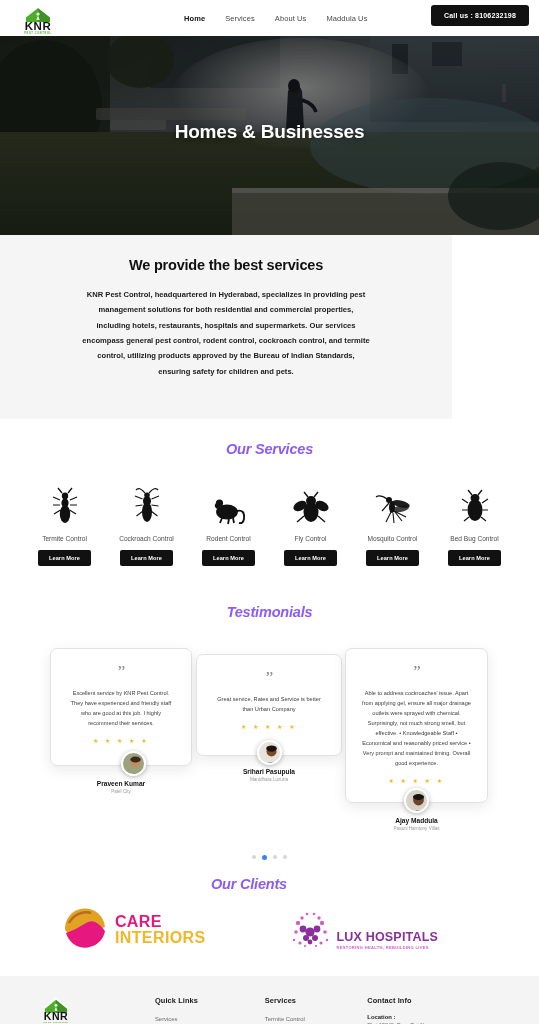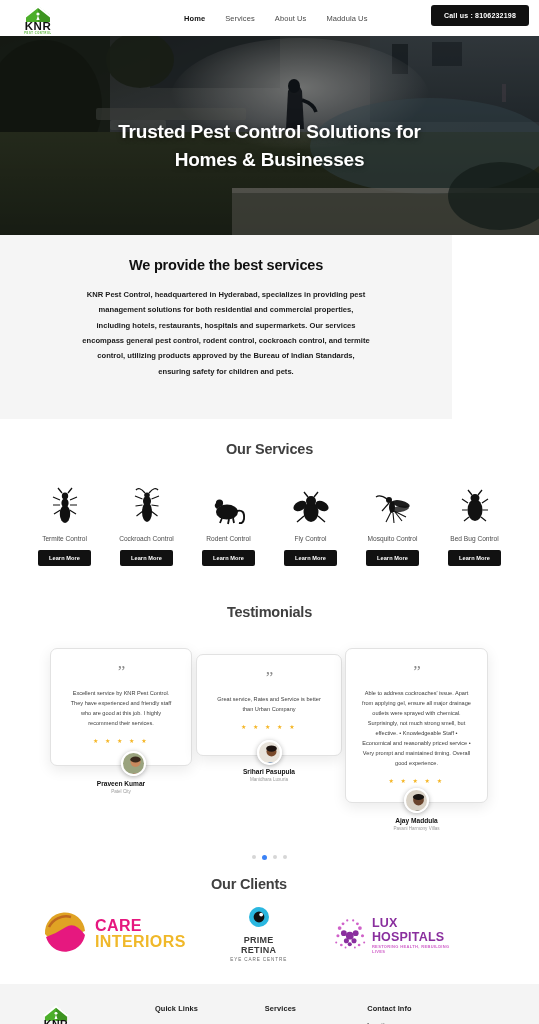--- a/index.html
+++ b/index.html
@@ -77,22 +77,22 @@
     font-size:7.6px; font-weight:700; color:#1b1b1b;
     line-height:2.02; max-width:288px; margin:10px auto;
   }
 
   
   .services{
     background:#ffffff; width:539px;
     padding:22px 0 26px 0; text-align:center;
   }
   .sec-title{
-    font-size:14.5px; font-weight:700; color:#404040;
-    letter-spacing:-.2px; margin-bottom:24px;
+    font-size:14.5px; font-weight:700; color:#8b5cf6;
+    letter-spacing:-.2px; margin-bottom:24px;font-style:italic;
   }
   .svc-row{
     display:flex; justify-content:center; gap:0;
     padding:0 14px;
   }
   .svc{
     width:82px; display:flex; flex-direction:column; align-items:center;
   }
   .svc-icon{
     height:44px; display:flex; align-items:flex-end; justify-content:center;
@@ -259,21 +259,20 @@
     <path d="M288 55 q8 -14 14 0 l2 38 -18 0 Z" fill="#10151a" opacity="0.92"></path>
     <ellipse cx="294" cy="50" rx="6" ry="7" fill="#10151a"></ellipse>
     <path d="M302 64 q12 4 14 12" stroke="#10151a" stroke-width="3.5" fill="none"></path>
     <rect x="232" y="152" width="307" height="47" fill="#8e8a80" opacity="0.55"></rect>
     <rect x="232" y="152" width="307" height="5" fill="#b3aea2" opacity="0.5"></rect>
     <ellipse cx="500" cy="160" rx="52" ry="34" fill="#1b2a22" opacity="0.75"></ellipse>
     <rect x="502" y="48" width="4" height="18" fill="#6d5f6a" opacity="0.6"></rect>
   </svg>
   <div class="hero-overlay"></div>
   <div class="hero-text">
-    <div>Trusted Pest Control Solutions for</div>
     <div>Homes &amp; Businesses</div>
   </div>
 </div>
 
 <div class="about">
   <h2>We provide the best services</h2>
   <p>KNR Pest Control, headquartered in Hyderabad, specializes in providing pest management solutions for both residential and commercial properties, including hotels, restaurants, hospitals and supermarkets. Our services encompass general pest control, rodent control, cockroach control, and termite control, utilizing products approved by the Bureau of Indian Standards, ensuring safety for children and pets.</p>
 </div>
 
 <div class="services">
@@ -448,29 +447,20 @@
         <path d="M5 24 A20 20 0 0 1 45 21 q-10 3 -19 10 q-9 7 -21 -7 Z" fill="#e0a324"></path>
         <path d="M45 25 A20 20 0 0 1 6 27 q11 -4 20 -10 q9 -6 19 8 Z" fill="#e6187f"></path>
         <path d="M9 17 A19 19 0 0 1 31 7" stroke="#b04e1f" stroke-width="2.5" fill="none" opacity="0.7"></path>
       </svg>
       <div style="text-align:left;line-height:1.02;">
         <div style="font-size:16px;font-weight:700;color:#e6187f;letter-spacing:.4px;">CARE</div>
         <div style="font-size:16px;font-weight:700;color:#f0b829;letter-spacing:.4px;">INTERIORS</div>
       </div>
     </div>
 
-    <div style="text-align:center;">
-      <svg width="22" height="22" viewBox="0 0 22 22">
-        <circle cx="11" cy="11" r="10" fill="#2ab7e0"></circle>
-        <circle cx="11" cy="11" r="5.4" fill="#111"></circle>
-        <circle cx="13.2" cy="8.6" r="1.9" fill="#fff"></circle>
-      </svg>
-      <div style="font-size:9px;font-weight:600;color:#3a3a3a;letter-spacing:.3px;margin-top:3px;">PRIME RETINA</div>
-      <div style="font-size:4.6px;color:#6a6a6a;letter-spacing:.9px;margin-top:2px;">EYE CARE CENTRE</div>
-    </div>
 
     <div style="display:flex;align-items:flex-end;gap:3px;">
       <svg width="44" height="40" viewBox="0 0 44 40">
         <g fill="#8a2f9e">
           <circle cx="21" cy="22" r="4.6"></circle>
             <circle cx="14" cy="19" r="3.4"></circle>
             <circle cx="28" cy="19" r="3.4"></circle>
           <circle cx="17" cy="28" r="3"></circle>
             <circle cx="26" cy="28" r="3"></circle>
             <circle cx="21" cy="32" r="2.4"></circle>

